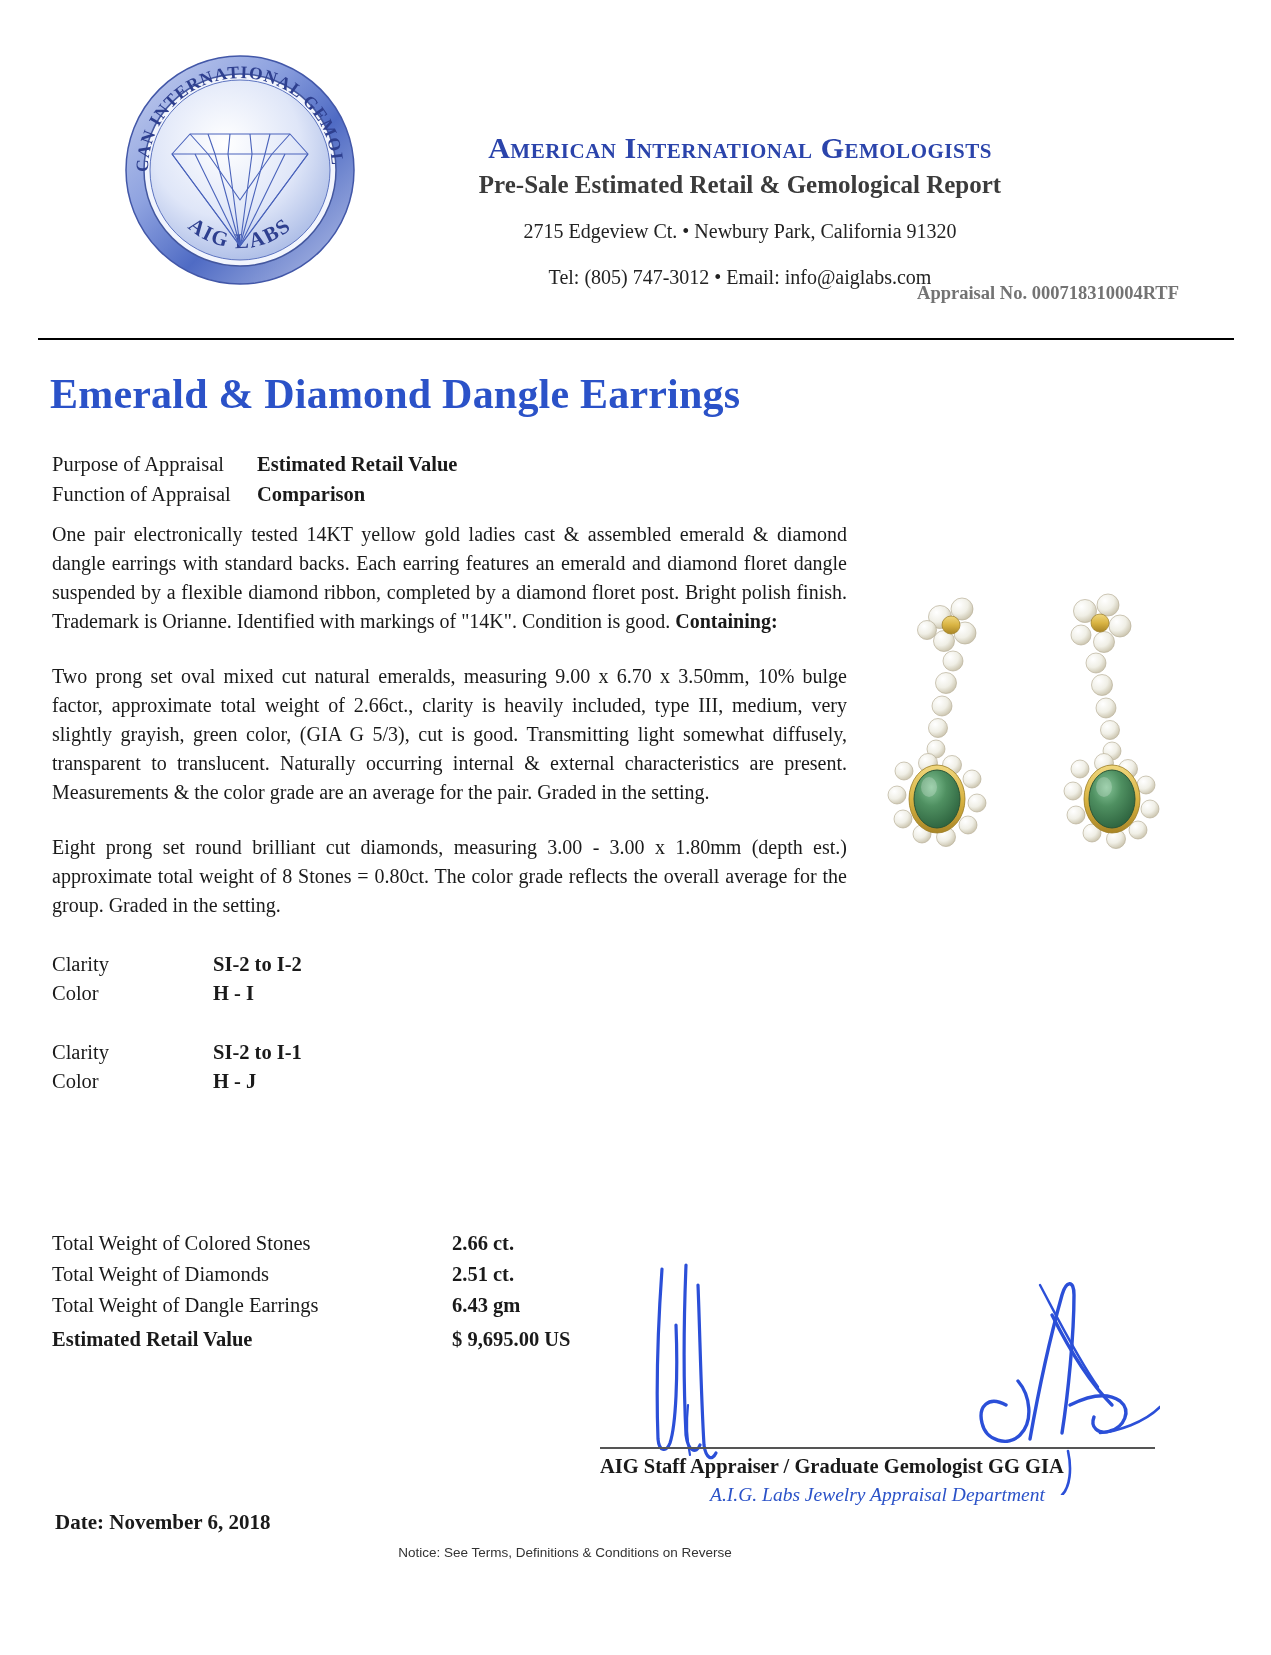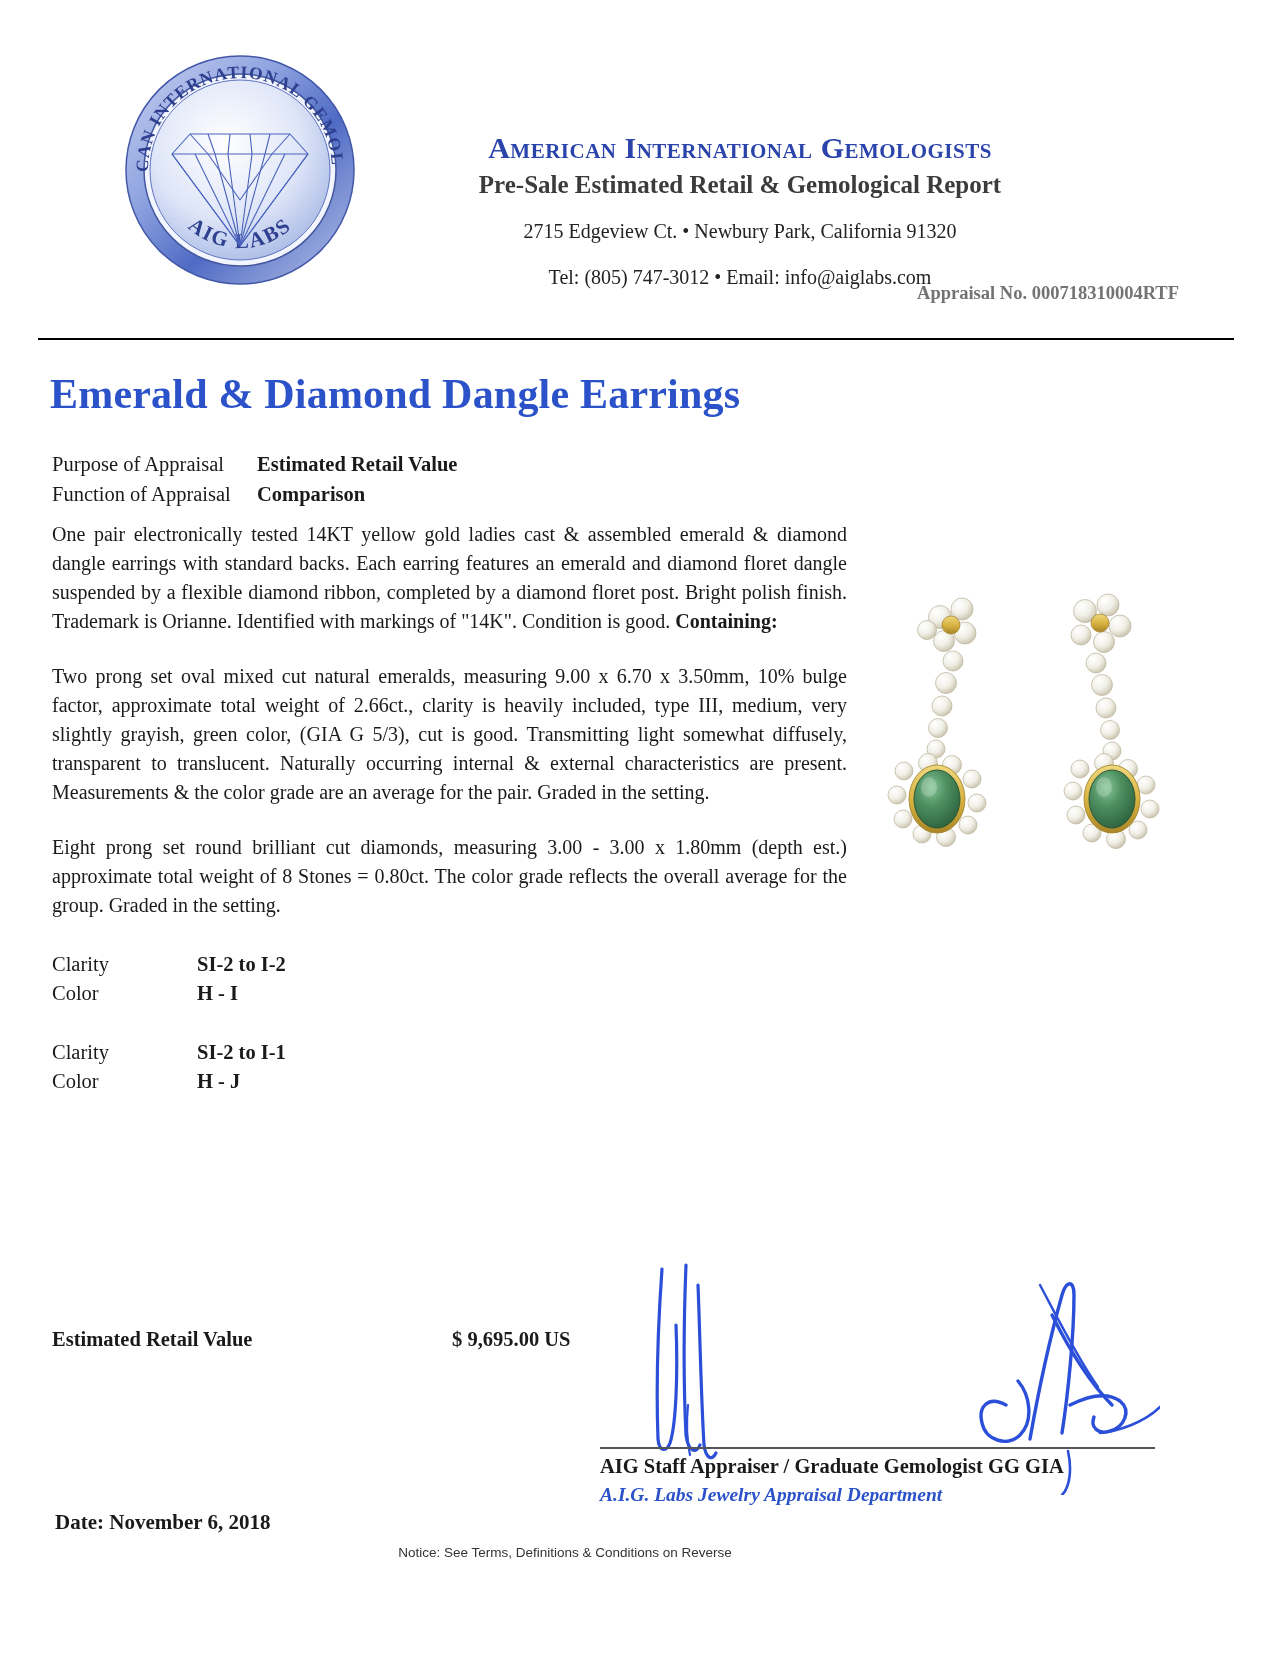--- a/index.html
+++ b/index.html
@@ -50,21 +50,21 @@
   
   .body-col{position:absolute;left:52px;top:520px;width:795px;}
   p.para{
     margin:0 0 22px 0;font-size:20px;line-height:1.45;
     text-align:justify;text-justify:inter-word;
   }
   p.para:last-child{margin-bottom:0;}
   .b{font-weight:bold;}
 
   .grade-block{margin:0 0 22px 0;font-size:20.5px;line-height:1.42;}
-  .grade-block .row{display:flex;}
+  .grade-block .row{display:flex;gap:16px;}
   .grade-block .lbl{width:145px;flex:none;}
   .grade-block .val{font-weight:bold;}
 
   
   .totals{position:absolute;left:52px;top:1228px;width:560px;font-size:20.5px;line-height:1.52;}
   .totals .row{display:flex;}
   .totals .lbl{width:400px;flex:none;}
   .totals .val{font-weight:bold;}
 
   .erv{position:absolute;left:52px;top:1328px;width:560px;font-size:20.5px;display:flex;}
@@ -77,22 +77,22 @@
 
   
   .sig-area{position:absolute;left:600px;top:1255px;width:560px;height:230px;}
   .sig-area svg{position:absolute;left:0;top:0;}
   .sig-line{position:absolute;left:600px;top:1447px;width:555px;height:1.5px;background:#555;}
   .sig-name{
     position:absolute;left:600px;top:1455px;width:555px;
     font-size:20.5px;font-weight:bold;white-space:nowrap;
   }
   .sig-dept{
-    position:absolute;left:600px;top:1484px;width:555px;
-    font-size:19.5px;font-style:italic;color:#2b52c8;white-space:nowrap;font-weight:bold;
+    position:absolute;left:600px;top:1484px;width:555px;text-align:center;
+    font-size:19.5px;font-style:italic;color:#2b52c8;white-space:nowrap;
   }
 
   .date{position:absolute;left:55px;top:1510px;font-size:21px;font-weight:bold;}
   .notice{
     position:absolute;left:0;top:1545px;width:1130px;text-align:center;
     font-size:13.5px;color:#333;
     font-family:"Liberation Sans","DejaVu Sans",sans-serif;
   }
 </style>
 </head>
@@ -286,20 +286,34 @@
           <circle cx="196" cy="240" r="9" fill="url(#dia)" stroke="#b9b09a" stroke-width=".7"></circle>
           <circle cx="193" cy="216" r="9" fill="url(#dia)" stroke="#b9b09a" stroke-width=".7"></circle>
           <ellipse cx="232" cy="224" rx="28" ry="34" fill="url(#gld)" stroke="#9c7c22" stroke-width=".8"></ellipse>
           <ellipse cx="232" cy="224" rx="23" ry="29" fill="url(#emg)" stroke="#2a5638" stroke-width="1"></ellipse>
           <ellipse cx="224" cy="212" rx="8" ry="10" fill="#ffffff" opacity=".22"></ellipse>
         </g>
       </g>
     </svg>
   </div>
 
+  <div class="totals">
+    <div class="row">
+      <span class="lbl">Total Weight of Colored Stones</span>
+      <span class="val">2.66 ct.</span>
+    </div>
+    <div class="row">
+      <span class="lbl">Total Weight of Diamonds</span>
+      <span class="val">2.51 ct.</span>
+    </div>
+    <div class="row">
+      <span class="lbl">Total Weight of Dangle Earrings</span>
+      <span class="val">6.43 gm</span>
+    </div>
+  </div>
 
   <div class="erv">
     <span class="lbl">Estimated Retail Value</span>
     <span class="val">$ 9,695.00 US</span>
   </div>
 
   <div class="sig-area">
     <svg width="560" height="240" viewBox="0 0 560 240">
       <g fill="none" stroke="#2b4fd8" stroke-width="3.2" stroke-linecap="round" stroke-linejoin="round">
 

